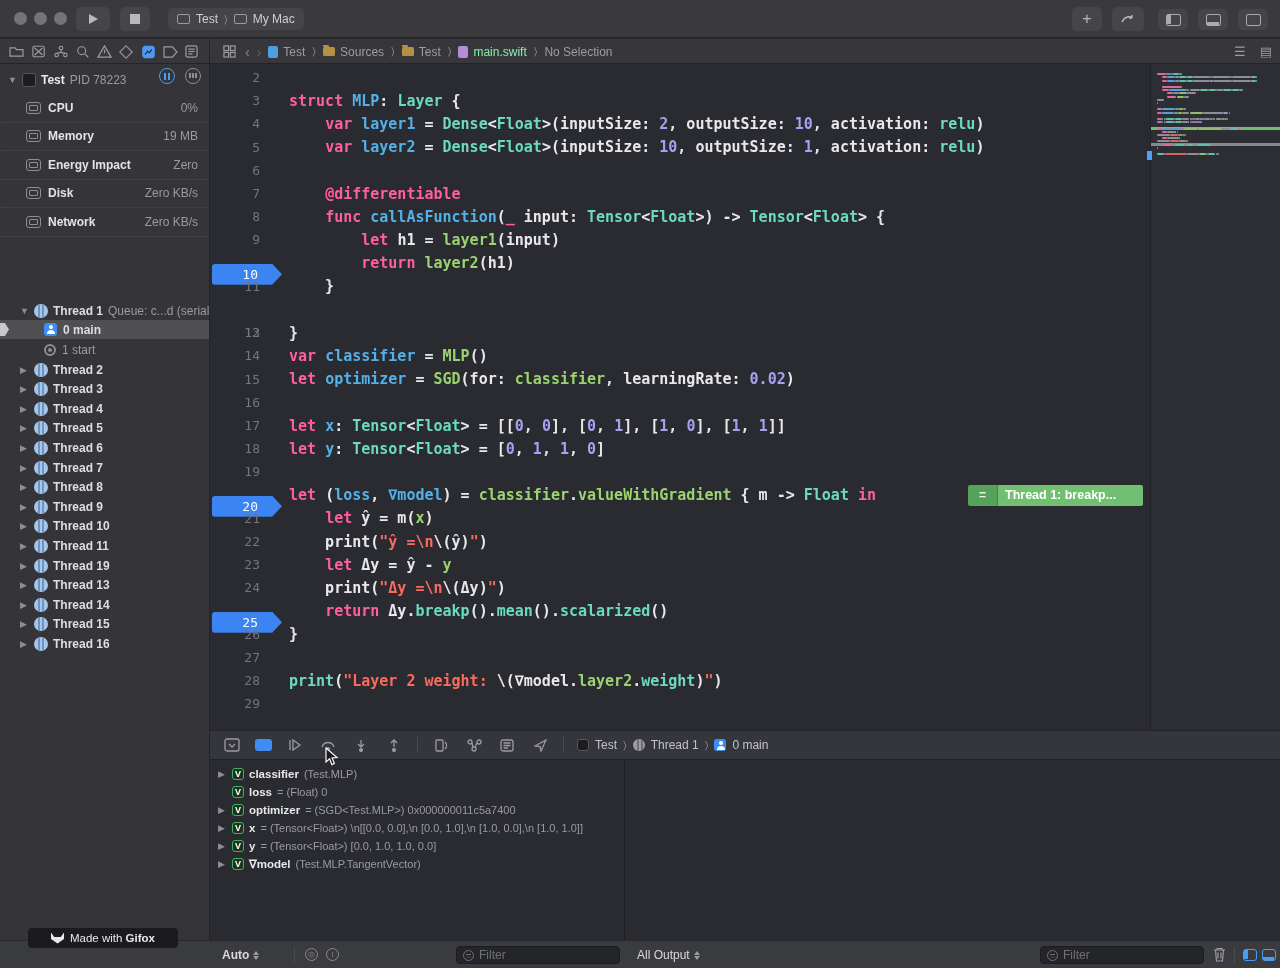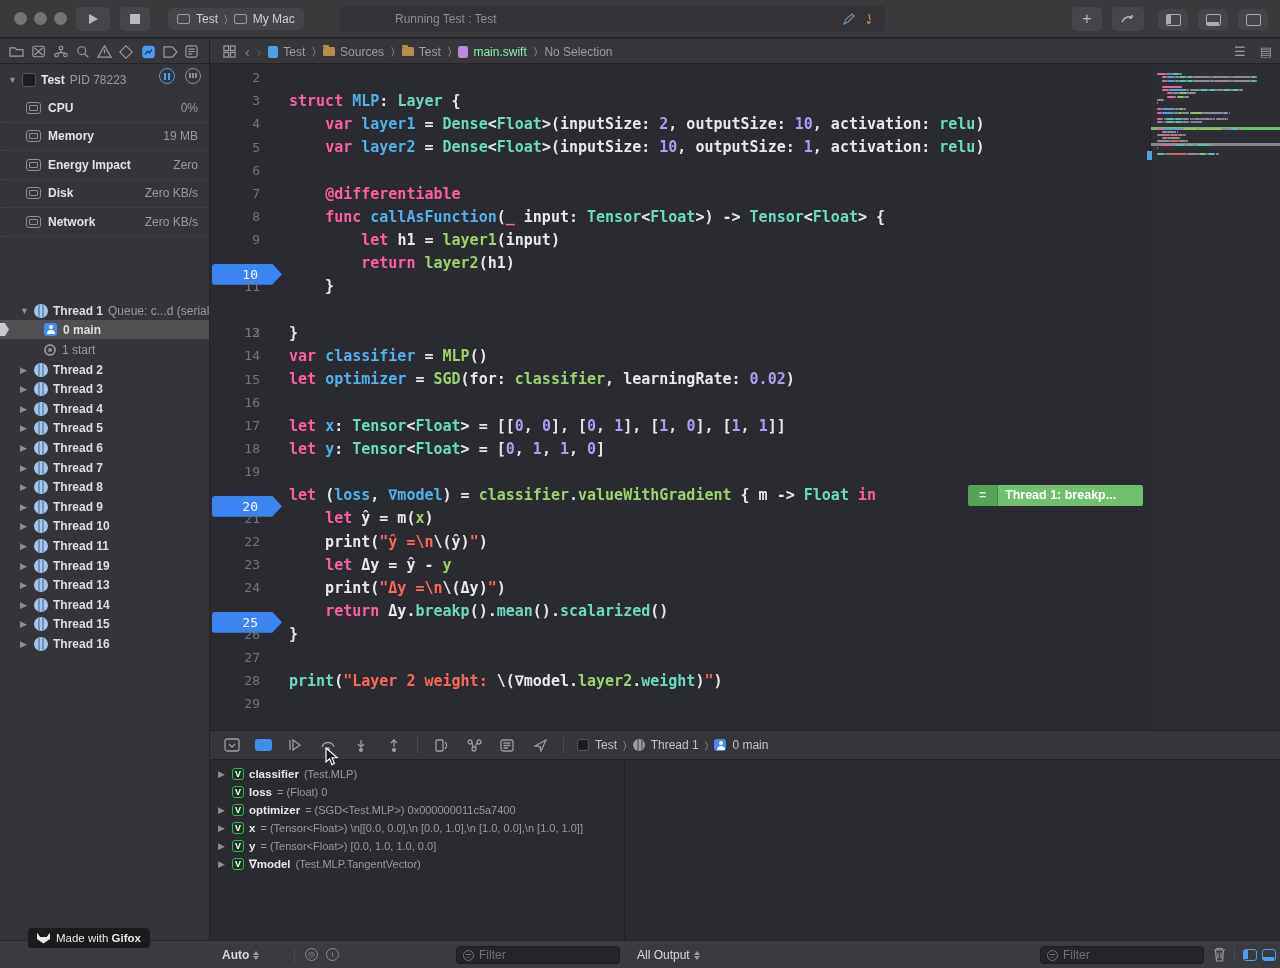--- a/index.html
+++ b/index.html
@@ -110,21 +110,21 @@
   .updown { display:inline-flex; flex-direction:column; gap:1px; margin-left:4px; }
   .updown i { width:0; height:0; border-left:3.5px solid transparent; border-right:3.5px solid transparent; }
   .updown .u { border-bottom:4px solid #9b9ba1; }
   .updown .d { border-top:4px solid #9b9ba1; }
   .circ-ic { width:13px; height:13px; border:1.3px solid #8a8a8f; border-radius:50%; display:flex; align-items:center; justify-content:center; font-size:8px; color:#8a8a8f; }
   .pane-sm { width:14px; height:12px; border:1.5px solid #4a9df0; border-radius:3px; position:relative; }
   .pane-sm.fl::after { content:""; position:absolute; left:0; top:0; width:4px; height:9px; background:#4a9df0; }
   .pane-sm.fb::after { content:""; position:absolute; left:0; bottom:0; width:11px; height:3px; background:#4a9df0; }
 
   
-  .gifox { position:absolute; left:28px; top:928px; height:20px; background:#1b1b1d; border-radius:4px; display:flex; align-items:center; gap:6px; padding:0 9px; color:#e8e8ea; font-size:11.5px; z-index:30; }
+  .gifox { position:absolute; left:28px; top:928px; height:20px; background:#1b1b1d; border-radius:4px; display:flex; align-items:center; gap:6px; padding:0 23px; color:#e8e8ea; font-size:11.5px; z-index:30; }
   .foxicon { width:13px; height:11px; background:#e8e8ea; clip-path:polygon(0 0, 25% 40%, 75% 40%, 100% 0, 100% 60%, 50% 100%, 0 60%); }
 
   
   .cursor { position:absolute; left:325px; top:747px; z-index:50; }
 </style>
 </head>
 <body>
 
 <div class="app">
 
@@ -141,31 +141,20 @@
       <svg width="10" height="10" viewBox="0 0 10 10">
           <rect x="0" y="0" width="10" height="10" fill="#b9b9bd"></rect>
         </svg>
     </div>
     <div class="scheme">
       <span class="mini-ic"></span>
       <span>Test</span>
       <span class="chev">〉</span>
       <span class="mini-ic"></span>
       <span>My Mac</span>
-    </div>
-    <div class="status">
-      <span>Running Test : Test</span>
-      <span style="margin-left:auto;margin-right:10px;display:flex;gap:8px">
-        <svg width="12" height="12" viewBox="0 0 12 12">
-            <path d="M1 11 L3 6 L9 1 L11 3 L5 9 Z" stroke="#6f8fb5" fill="none" stroke-width="1.2"></path>
-          </svg>
-        <svg width="12" height="12" viewBox="0 0 12 12">
-            <path d="M6 1 L7 7 M5 8 C4 11 7 11 7 8" stroke="#c08a4e" fill="none" stroke-width="1.4"></path>
-          </svg>
-      </span>
     </div>
     <div class="btn-chrome" style="left:1072px;width:30px">+</div>
     <div class="btn-chrome" style="left:1112px;width:32px">
       <svg width="14" height="10" viewBox="0 0 14 10">
           <path d="M1 8 C4 2 9 2 11 4 M11 4 L11 1 M11 4 L8 4" stroke="#b9b9bd" fill="none" stroke-width="1.3"></path>
         </svg>
     </div>
     <div class="pane-btn" style="left:1158px">
         <span class="pane-glyph left"></span>
       </div>

